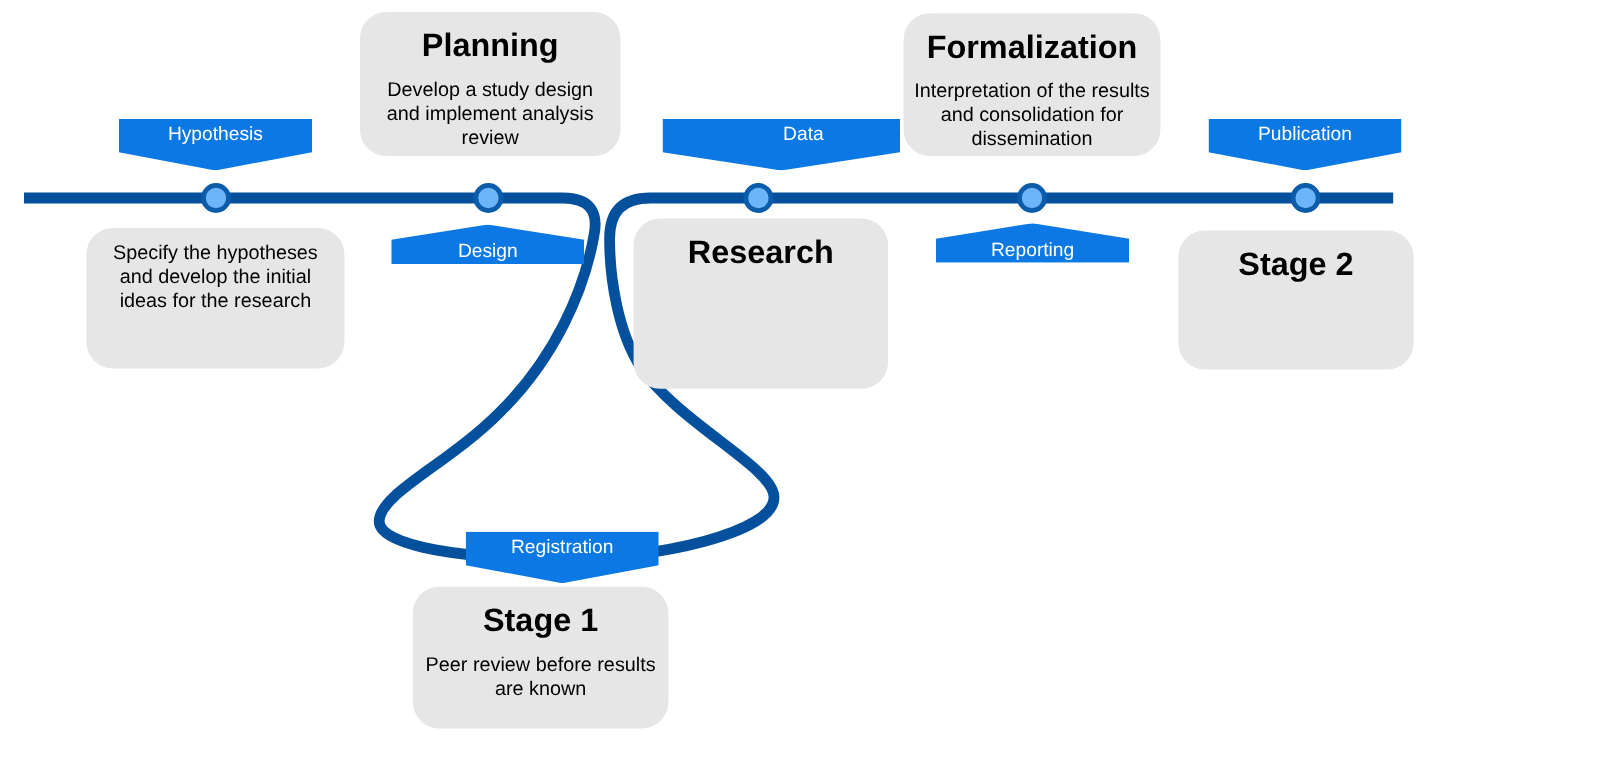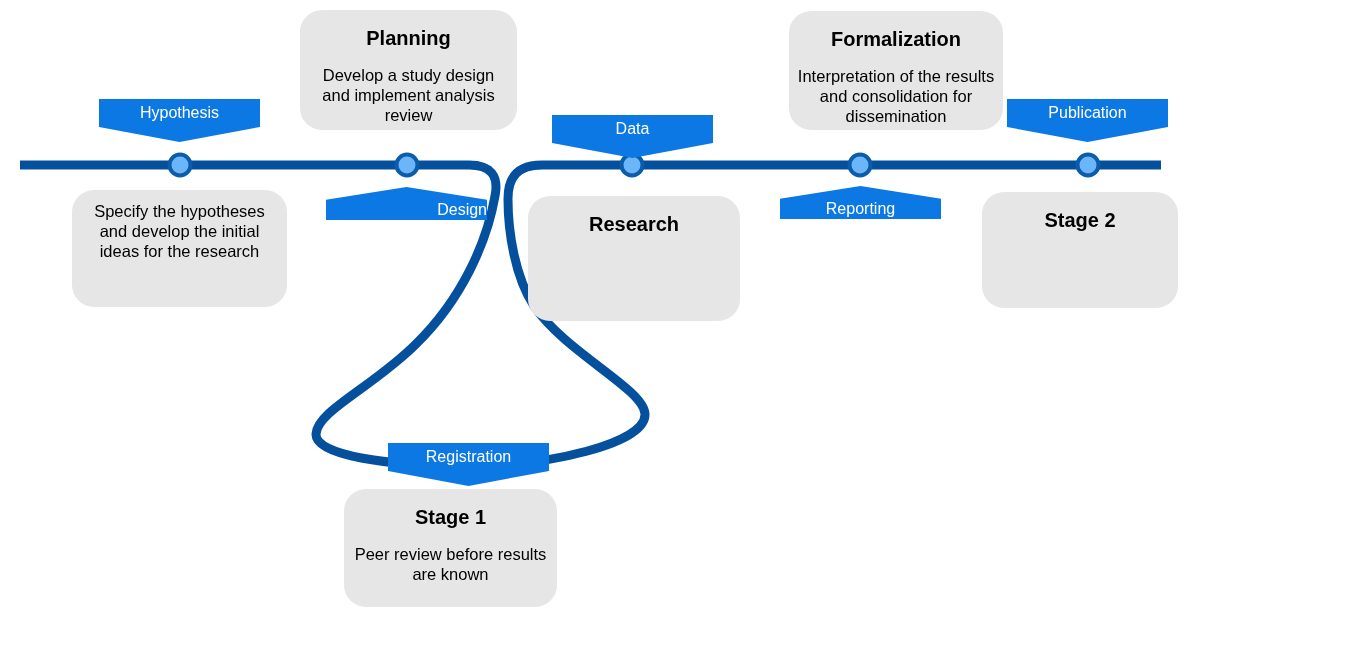--- a/index.html
+++ b/index.html
@@ -14,37 +14,37 @@
   .flag {
     position:absolute; width:161px; background:var(--flag-bg,#0b78e3);
     color:var(--flag-text,#fff); text-align:center; font-size:16px;
   }
   .flag.down { height:43px; clip-path:polygon(0 0,100% 0,100% 65%,50% 100%,0 65%); }
   .flag.down .flag-label { display:block; line-height:28px; }
   .flag.up { height:33px; clip-path:polygon(50% 0,100% 39%,100% 100%,0 100%,0 39%); }
   .flag.up .flag-label { display:block; padding-top:13px; line-height:20px; }
 
   #flag-hypothesis   { left:99px;  top:99px;  }
-  #flag-design       { left:326px; top:187px;text-align:right; }
-  #flag-data         { left:552px; top:115px;  }
+  #flag-design       { left:326px; top:187px; }
+  #flag-data         { left:552px; top:99px;padding-left:37px;  }
   #flag-reporting    { left:780px; top:186px; }
   #flag-publication  { left:1007px;top:99px;  }
   #flag-registration { left:388px; top:399px;margin-top:44px; }
 
   .card {
     position:absolute; background:var(--card-bg,#e6e6e6); color:var(--card-text,#000);
     border-radius:22px; text-align:center; padding:11px 8px; box-sizing:border-box;
   }
-  .card h2 { margin:2px 0 12px 0; font-size:20px; line-height:30px; font-weight:bold; }
+  .card h2 { margin:2px 0 12px 0; font-size:27px; line-height:30px; font-weight:bold; }
   .card p  { margin:0; font-size:16.5px; line-height:20px; }
 
   #card-planning      { left:300px; top:10px;  width:217px; height:120px; }
-  #card-formalization { left:753px; top:11px;  width:214px; height:119px;margin-left:36px; }
+  #card-formalization { left:753px; top:11px;  width:214px; height:119px; }
   #card-inception     { left:72px;  top:190px; width:215px; height:117px; }
-  #card-research      { left:528px; top:196px; width:212px; height:125px; }
+  #card-research      { left:528px; top:182px; width:212px; height:142px; }
   #card-stage2        { left:982px; top:192px; width:196px; height:116px; }
   #card-stage1        { left:344px; top:489px; width:213px; height:118px; }
 </style>
 </head>
 <body>
 
 <div class="canvas">
 
   <svg class="timeline" width="1350" height="650" viewBox="0 0 1350 650">
     <path class="tl-path" d="M 20 165 L 469 165

